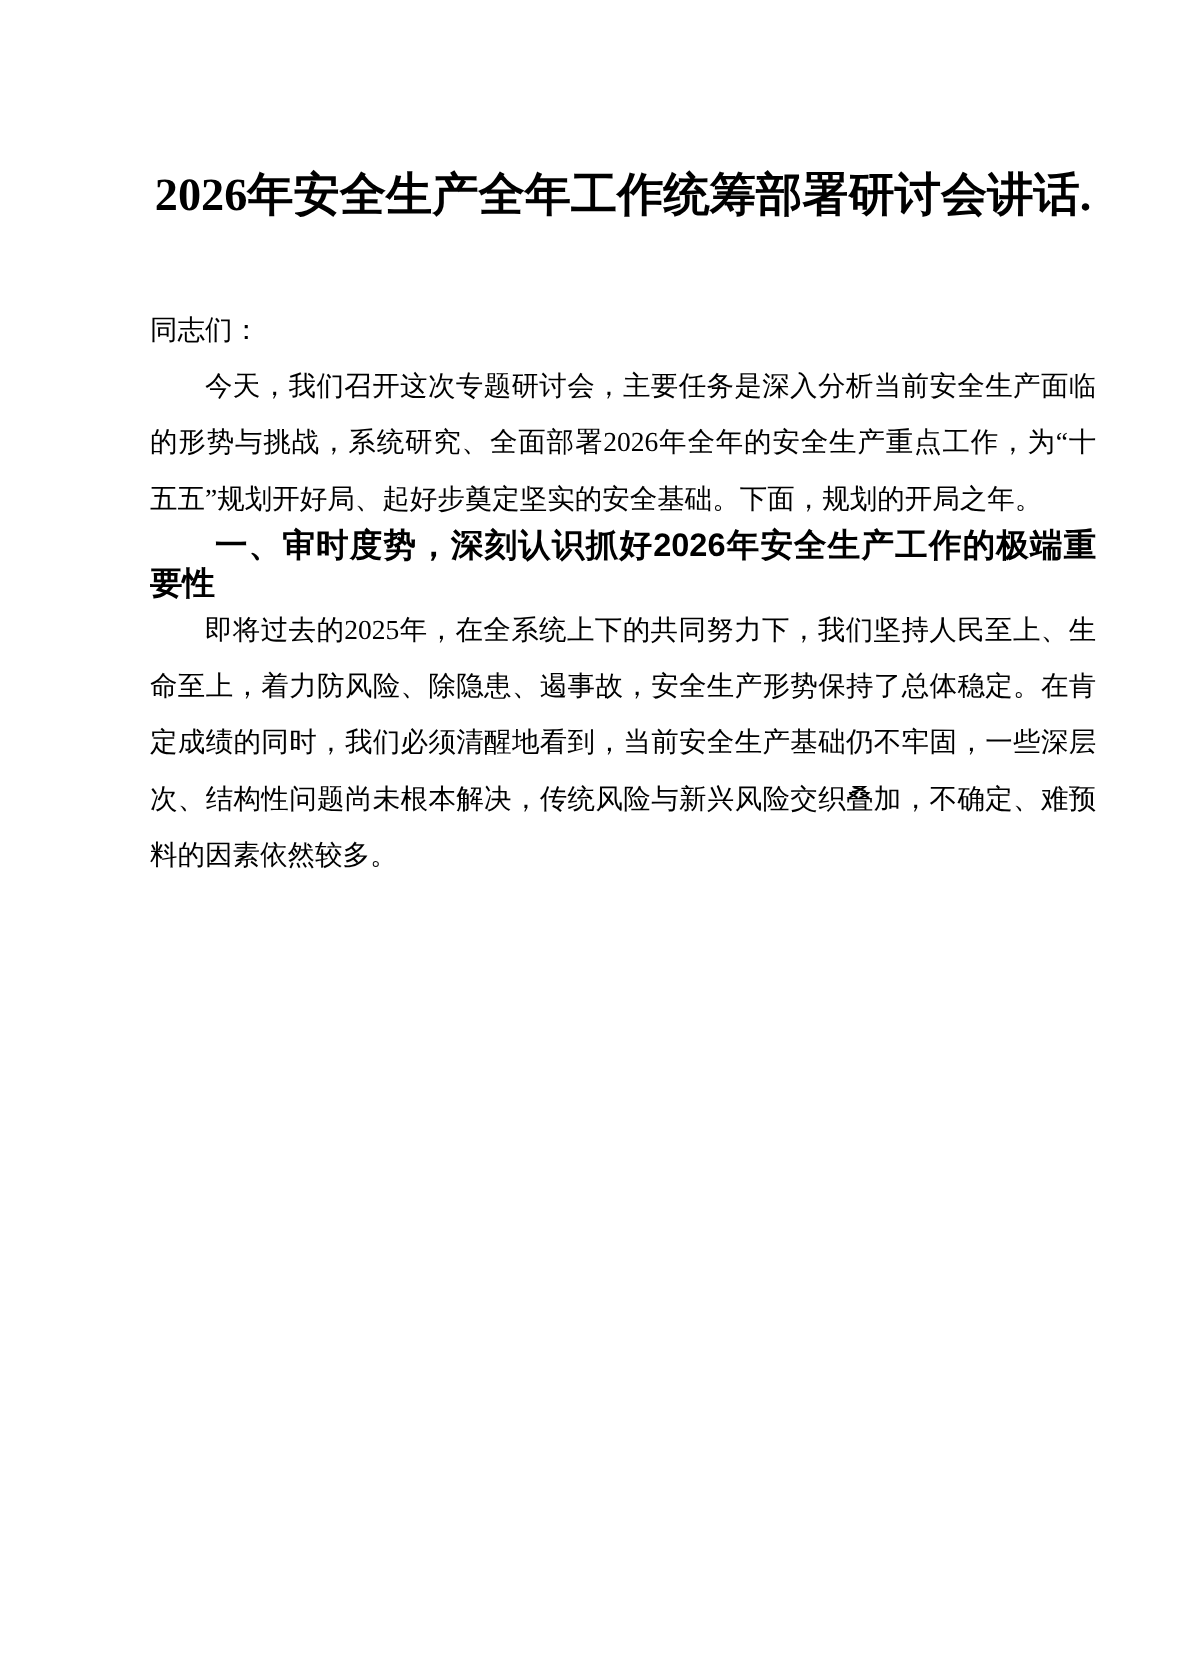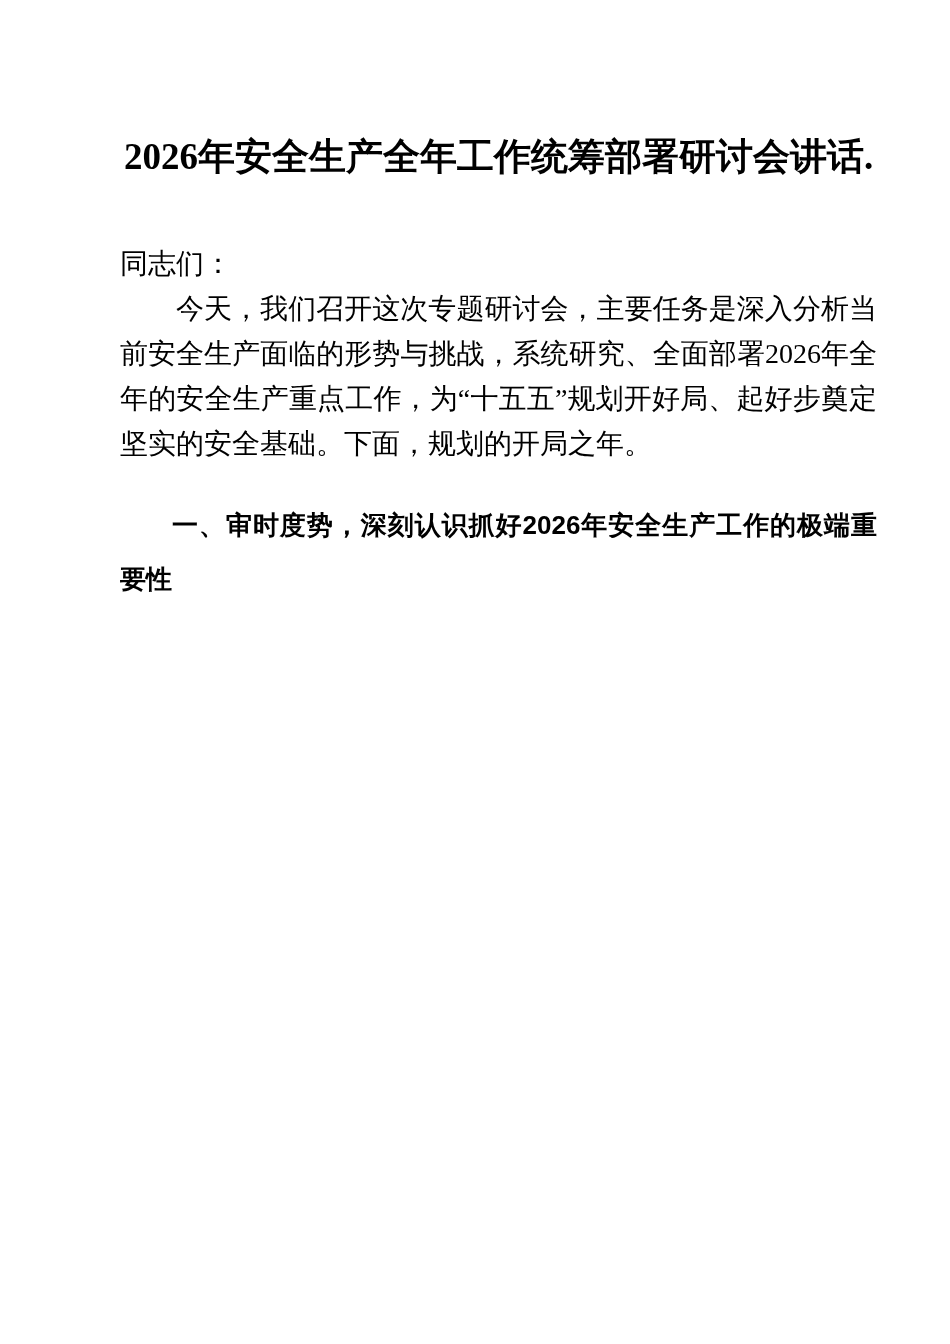--- a/index.html
+++ b/index.html
@@ -27,50 +27,50 @@
     font-family: "Liberation Serif", "DejaVu Serif", serif;
     font-size: 37px;
     font-weight: bold;
     text-align: center;
     line-height: 1.55;
     margin-bottom: 56px;
     letter-spacing: 0px;
   }
 
   .body-para {
-    font-size: 28px;
+    font-size: 22px;
     line-height: 45px;
     text-align: justify;
     text-indent: 2em;
     word-break: break-all;
   }
 
   .body-para.no-indent {
     text-indent: 0;
   }
 
   .section-heading {
     font-family: "Liberation Sans", "DejaVu Sans", sans-serif;
     font-size: 26px;
     font-weight: bold;
-    line-height: 54px;
+    line-height: 30px;
     text-align: justify;
     text-indent: 2em;
     word-break: break-all;
-    margin-top: 32px;
   }
 </style>
 </head>
 <body>
 
 <div class="page">
 
   <h1 class="doc-title">2026年安全生产全年工作统筹部署研讨会讲话.</h1>
 
   <p class="body-para no-indent">同志们：</p>
 
   <p class="body-para">今天，我们召开这次专题研讨会，主要任务是深入分析当前安全生产面临的形势与挑战，系统研究、全面部署2026年全年的安全生产重点工作，为“十五五”规划开好局、起好步奠定坚实的安全基础。下面，规划的开局之年。</p>
 
   <h2 class="section-heading">一、审时度势，深刻认识抓好2026年安全生产工作的极端重要性</h2>
 
+  <p class="body-para">即将过去的2025年，在全系统上下的共同努力下，我们坚持人民至上、生命至上，着力防风险、除隐患、遏事故，安全生产形势保持了总体稳定。在肯定成绩的同时，我们必须清醒地看到，当前安全生产基础仍不牢固，一些深层次、结构性问题尚未根本解决，传统风险与新兴风险交织叠加，不确定、难预料的因素依然较多。</p>
 
 
 </div>
 
 </body></html>

